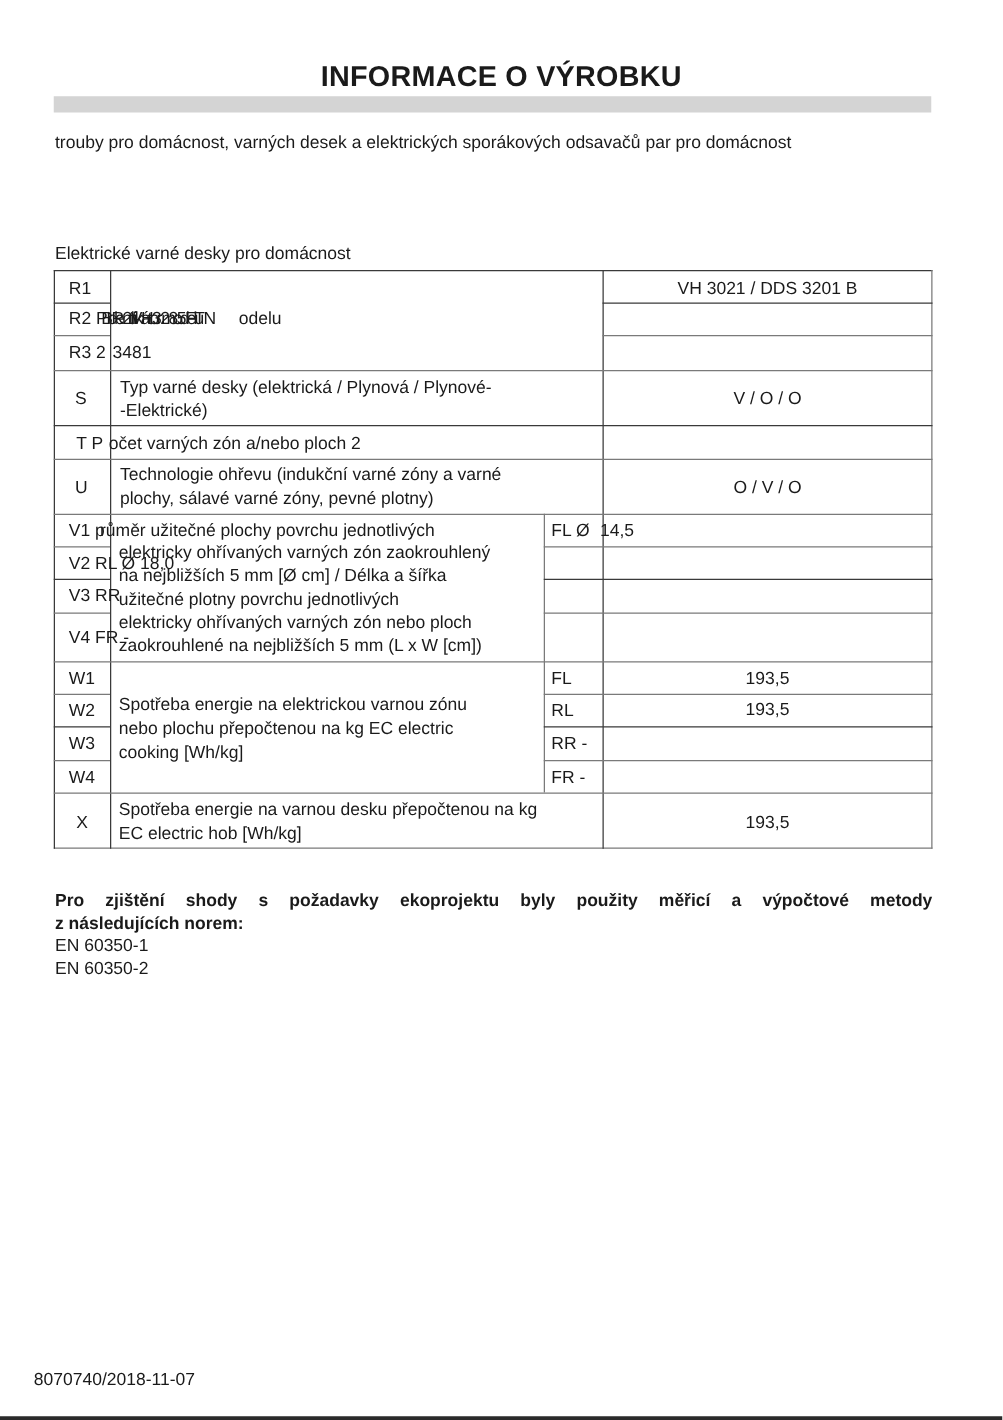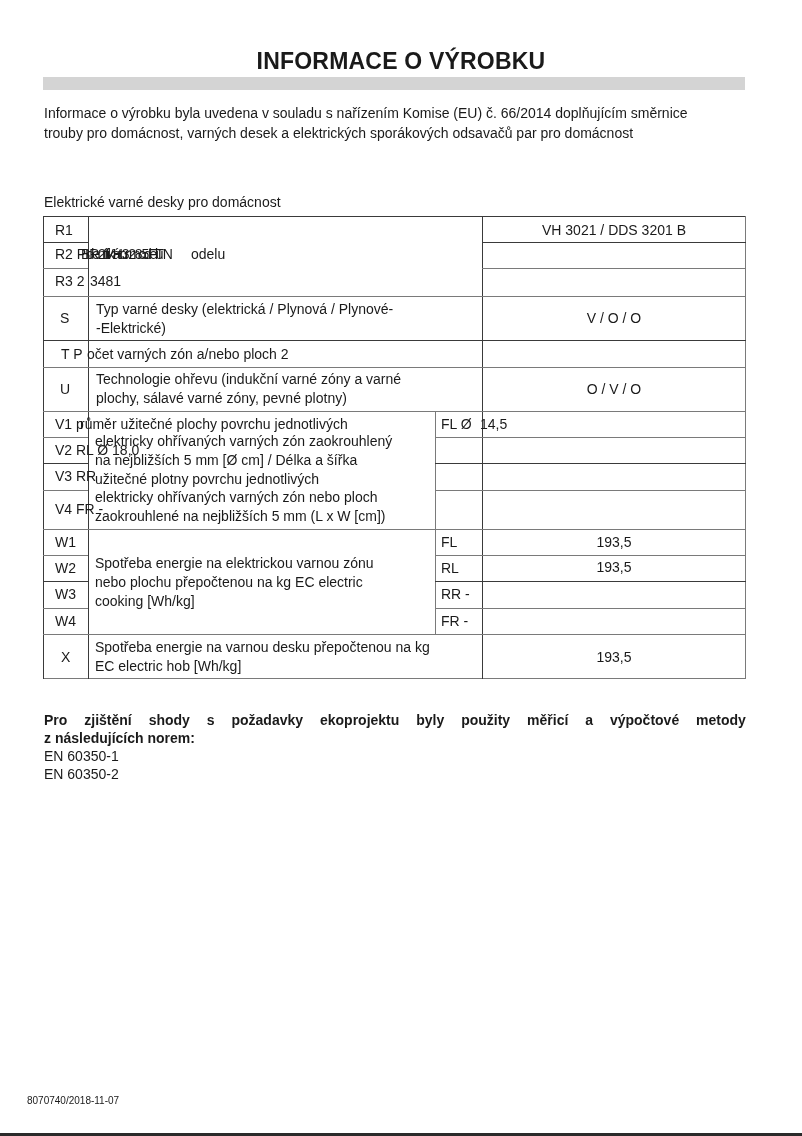--- a/index.html
+++ b/index.html
@@ -28,34 +28,33 @@
   .hline.light { background: #7a7a7a; }
   .vline { position: absolute; width: 1px; background: #3a3a3a; }
   .vline.light { background: #7a7a7a; }
   .center { text-align: center; }
   .conformity {
     position: absolute; left: 44px; top: 711px; width: 702px;
     font-size: 14px; line-height: 18px;
   }
   .conformity .bold-line1 { display: flex; justify-content: space-between; font-weight: bold; }
   .footer-code {
-    position: absolute; left: 27px; top: 1095px; font-size: 10px;
+    position: absolute; left: 27px; top: 1095px; font-size: 14px;
   }
   .bottom-rule {
     position: absolute; left: 0; top: 1133px; width: 802px; height: 3px; background: #2a2a2a;
   }
 </style>
 </head>
 <body>
 
 <div class="title">INFORMACE O VÝROBKU</div>
 <div class="title-bar"></div>
 
 <div class="intro">
-  <div>Informace o výrobku byla uvedena v souladu s nařízením Komise (EU) č. 66/2014 doplňujícím směrnice</div>
   <div>trouby pro domácnost, varných desek a elektrických sporákových odsavačů par pro domácnost</div>
 </div>
 
 <div class="section-label">Elektrické varné desky pro domácnost</div>
 
 <div>
 
   <div class="hline" style="left:43px; top:216px; width:703px;"></div>
   <div class="hline light" style="left:43px; top:678px; width:703px;"></div>
   <div class="vline" style="left:43px; top:216px; height:463px;"></div>

